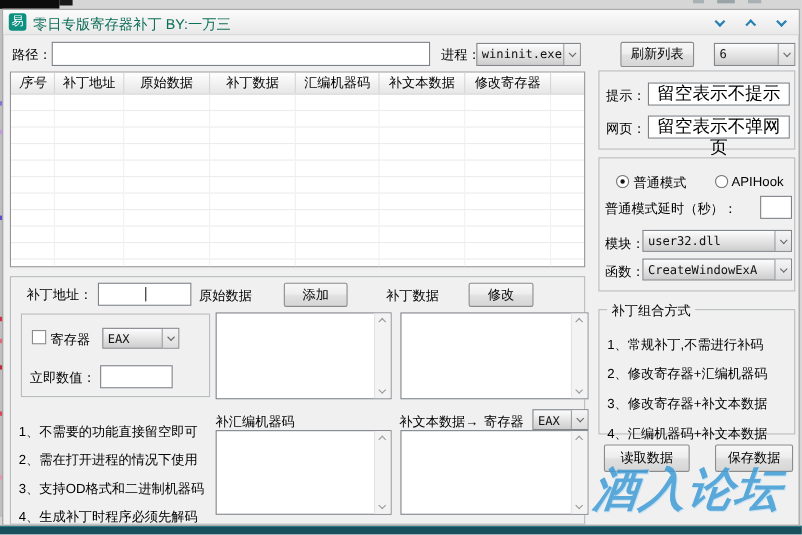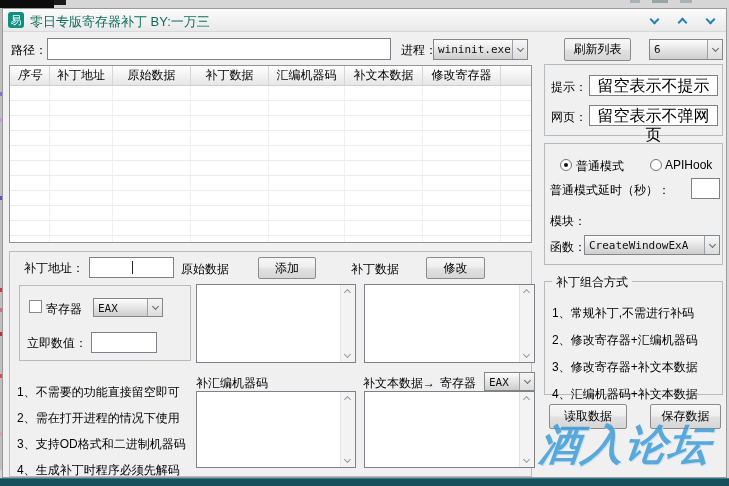--- a/index.html
+++ b/index.html
@@ -333,20 +333,26 @@
   <div class="inp center" style="left:586px;top:96px;width:129px;height:21px">留空表示不弹网页</div>
 
   <div class="gbox" style="left:541px;top:134px;width:179px;height:122px"></div>
   <span class="radio on" style="left:557px;top:150px"></span>
   <span class="lbl" style="left:573px;top:149px">普通模式</span>
   <span class="radio" style="left:647px;top:150px"></span>
   <span class="lbl" style="left:662px;top:149px">APIHook</span>
   <span class="lbl" style="left:547px;top:173px">普通模式延时（秒）：</span>
   <div class="inp" style="left:688px;top:169px;width:29px;height:21px"></div>
   <span class="lbl" style="left:547px;top:204px">模块：</span>
+  <div class="combo" style="left:581px;top:200px;width:136px;height:20px">
+    <span class="val">user32.dll</span>
+    <span class="db">
+        <span class="cv"></span>
+      </span>
+  </div>
   <span class="lbl" style="left:547px;top:230px">函数：</span>
   <div class="combo" style="left:581px;top:226px;width:136px;height:20px">
     <span class="val">CreateWindowExA</span>
     <span class="db">
         <span class="cv"></span>
       </span>
   </div>
 
   <div class="gbox" style="left:541px;top:272px;width:179px;height:114px"></div>
   <span id="boxC-legend">补丁组合方式</span>

